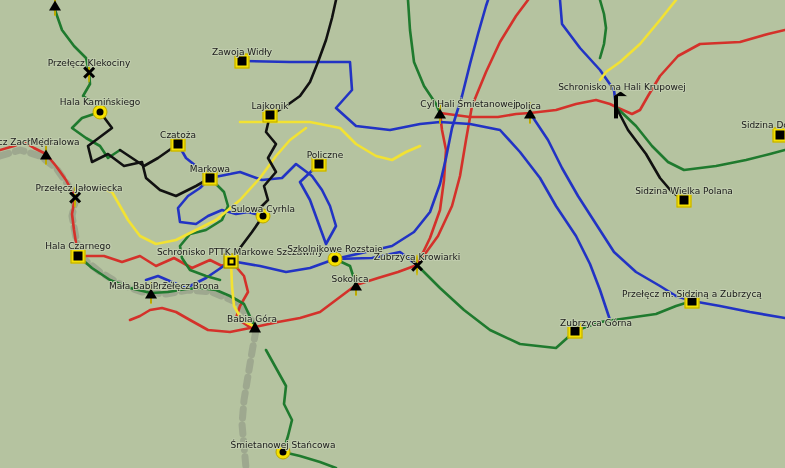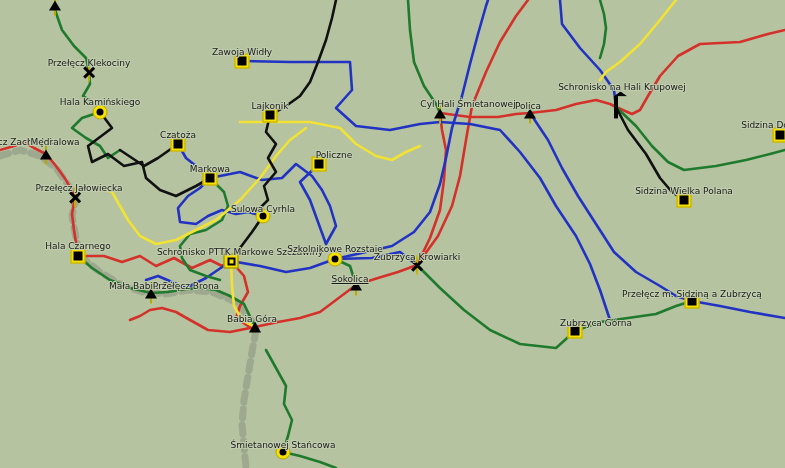--- a/index.html
+++ b/index.html
@@ -171,41 +171,41 @@
         <span class="m-square">
           <i></i>
         </span>
       </div>
       <div class="poi-label" style="left: 242px; top: 47px;">Zawoja Widły</div>
       <div class="poi" style="left: 319px; top: 164px;">
         <span class="m-square">
           <i></i>
         </span>
       </div>
-      <div class="poi-label" style="left: 334px; top: 150px; text-align: right;">Policzne</div>
+      <div class="poi-label" style="left: 325px; top: 150px; text-align: right;">Policzne</div>
       <div class="poi" style="left: 263px; top: 216px;">
         <span class="m-circle">
           <i></i>
         </span>
       </div>
       <div class="poi-label" style="left: 263px; top: 204px;">Sulowa Cyrhla</div>
       <div class="poi" style="left: 231px; top: 261px;">
         <span class="m-square" style="background:#f5e000;border:1px solid #8a7d00">
           <i style="width:8px;height:8px;background:#f5e000;border:2px solid #000;box-sizing:border-box"></i>
         </span>
       </div>
       <div class="poi-label" style="left: 240px; top: 247px;">Schronisko PTTK Markowe Szczawiny</div>
       <div class="poi" style="left: 335px; top: 259px;">
         <span class="m-circle">
           <i></i>
         </span>
       </div>
       <div class="poi-label" style="left: 335px; top: 244px;">Szkolnikowe Rozstaje</div>
       <div class="poi" style="left: 356px; top: 285px;"><span class="m-tri"><i></i></span></div>
-      <div class="poi-label" style="left: 350px; top: 274px; text-decoration: underline;">Sokolica</div>
+      <div class="poi-label" style="left: 350px; top: 274px;">Sokolica</div>
       <div class="poi" style="left: 417px; top: 265px;"><span class="m-x"></span></div>
       <div class="poi-label" style="left: 417px; top: 252px;">Zubrzycą Krowiarki</div>
       <div class="poi" style="left: 440px; top: 113px;"><span class="m-tri"><i></i></span></div>
       <div class="poi-label" style="left: 440px; top: 99px; margin-left: 28px;">Cyl Hali Śmietanowej</div>
       <div class="poi" style="left: 530px; top: 113px;"><span class="m-tri"><i></i></span></div>
       <div class="poi-label" style="left: 528px; top: 101px;">Polica</div>
       <div class="poi" style="left: 616px; top: 107px;"><span class="m-hut"></span></div>
       <div class="poi-label" style="left: 622px; top: 82px;">Schronisko na Hali Krupowej</div>
       <div class="poi" style="left: 684px; top: 200px;">
         <span class="m-square">

